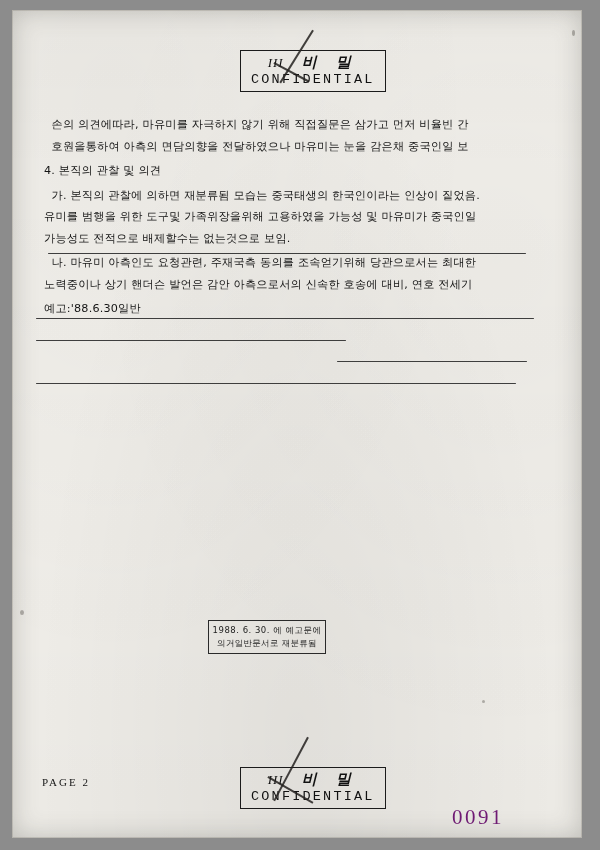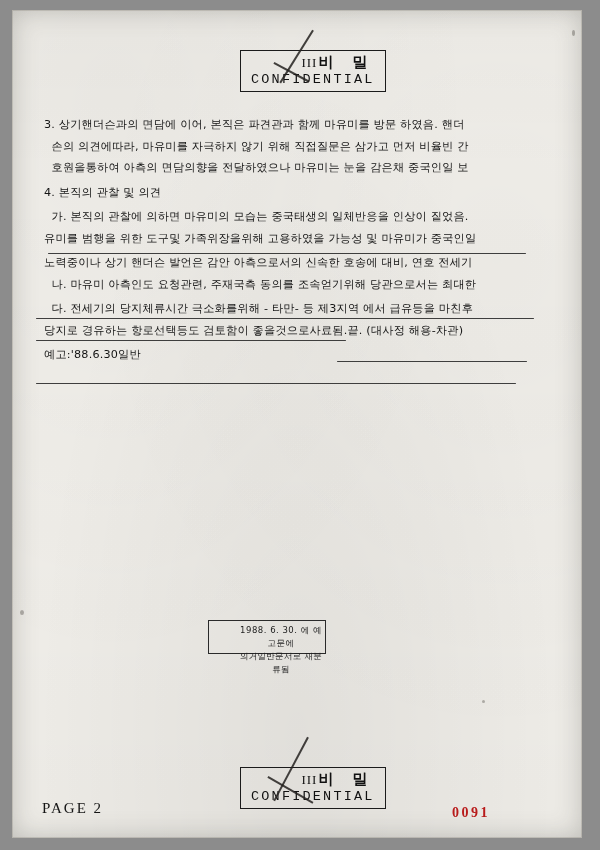--- a/index.html
+++ b/index.html
@@ -50,25 +50,26 @@
     border: 1.6px solid #1b1b1b;
     background: transparent;
     padding: 3px 10px 4px 10px;
     color: #111;
     text-align: center;
     line-height: 1.12;
   }
   .stamp .kr-line {
     display: flex;
     align-items: baseline;
-    justify-content: flex-end;
-    gap: 1px;
+    justify-content: center;
+    gap: 18px;
     font-size: 13px;
     font-family: "DejaVu Sans", sans-serif;
     letter-spacing: 1px;
+    font-style: italic;
   }
   .stamp .kr-roman {
     font-family: "Liberation Serif", serif;
     font-size: 13px;
     letter-spacing: 1px;
   }
   .stamp .kr-word {
     font-size: 15px;
     font-weight: 700;
     letter-spacing: 7px;
@@ -126,44 +127,41 @@
     height: 34px;
     border: 1.4px solid #2a2a2a;
     color: #1c1c1c;
     font-family: "DejaVu Sans", sans-serif;
     font-size: 8.5px;
     line-height: 13px;
     text-align: center;
     padding-top: 3px;
     box-sizing: border-box;
     background: transparent;
-    padding-left: 28px;
   }
   .chop .l1 { letter-spacing: .5px; }
   .chop .l2 { letter-spacing: .3px; }
 
   .page-label {
     position: absolute;
     left: 30px;
     top: 766px;
     font-family: "Liberation Serif", serif;
-    font-size: 15px;
+    font-size: 11px;
     letter-spacing: 2px;
     color: #151515;
-    margin-top: 24px;
   }
   .folio {
     position: absolute;
     left: 440px;
     top: 795px;
     font-family: "Liberation Serif", serif;
-    font-size: 14px;
+    font-size: 21px;
     letter-spacing: 2.5px;
-    color: #b91c1c;
-    font-weight: bold;
+    color: #701a75;
   }
   .speck {
     position: absolute;
     background: #6f6c66;
     border-radius: 50%;
     opacity: .5;
   }
 </style>
 </head>
 <body>
@@ -177,43 +175,39 @@
         <span class="kr-word">비 밀</span>
       </div>
       <div class="en-line">CONFIDENTIAL</div>
     </div>
     <div class="pen-slash" style="left:268px; top:72px; width:62px; transform:rotate(-58deg);"></div>
     <div class="pen-slash" style="left:262px; top:52px; width:40px; transform:rotate(28deg);"></div>
 
     <div class="body-text">
 
       <p class="para">
-        <span class="p-line">3. 상기핸더슨과의 면담에 이어, 본직은 파견관과 함께 마유미를 방문 하였음. 핸더</span>
         <span class="p-line">  손의 의견에따라, 마유미를 자극하지 않기 위해 직접질문은 삼가고 먼저 비율빈 간</span>
         <span class="p-line">  호원을통하여 아측의 면담의향을 전달하였으나 마유미는 눈을 감은채 중국인일 보</span>
       </p>
 
       <p class="para para-gap">
         <span class="p-line">4. 본직의 관찰 및 의견</span>
       </p>
 
       <p class="para">
-        <span class="p-line">  가. 본직의 관찰에 의하면 마유미의 모습는 중국태생의 일체반응을 인상이 짙었음.</span>
+        <span class="p-line">  가. 본직의 관찰에 의하면 재분류됨 모습는 중국태생의 한국인이라는 인상이 짙었음.</span>
         <span class="p-line">유미를 범행을 위한 도구및 가족위장을위해 고용하였을 가능성 및 마유미가 중국인일</span>
-      </p>
-
-      <p class="para">
+        <span class="p-line">가능성도 전적으로 배제할수는 없는것으로 보임.</span>
+      </p>
+
+      <p class="para">
+        <span class="p-line">  나. 마유미 아측인도 요청관련, 주재국측 동의를 조속얻기위해 당관으로서는 최대한</span>
         <span class="p-line">노력중이나 상기 핸더슨 발언은 감안 아측으로서의 신속한 호송에 대비, 연호 전세기</span>
-        <span class="p-line">  나. 마유미 아측인도 요청관련, 주재국측 동의를 조속얻기위해 당관으로서는 최대한</span>
-      </p>
-
-      <p class="para">
-        <span class="p-line">  다. 전세기의 당지체류시간 극소화를위해 - 타만- 등 제3지역 에서 급유등을 마친후</span>
-        <span class="p-line">당지로 경유하는 항로선택등도 검토함이 좋을것으로사료됨.끝. (대사정 해용-차관)</span>
-      </p>
+      </p>
+
 
       <p class="para">
         <span class="p-line">예고:'88.6.30일반</span>
       </p>
     </div>
 
     <div class="ul" style="left:36px;  top:243px; width:478px;"></div>
     <div class="ul" style="left:24px;  top:308px; width:498px;"></div>
     <div class="ul" style="left:24px;  top:330px; width:310px;"></div>
     <div class="ul" style="left:325px; top:351px; width:190px;"></div>

